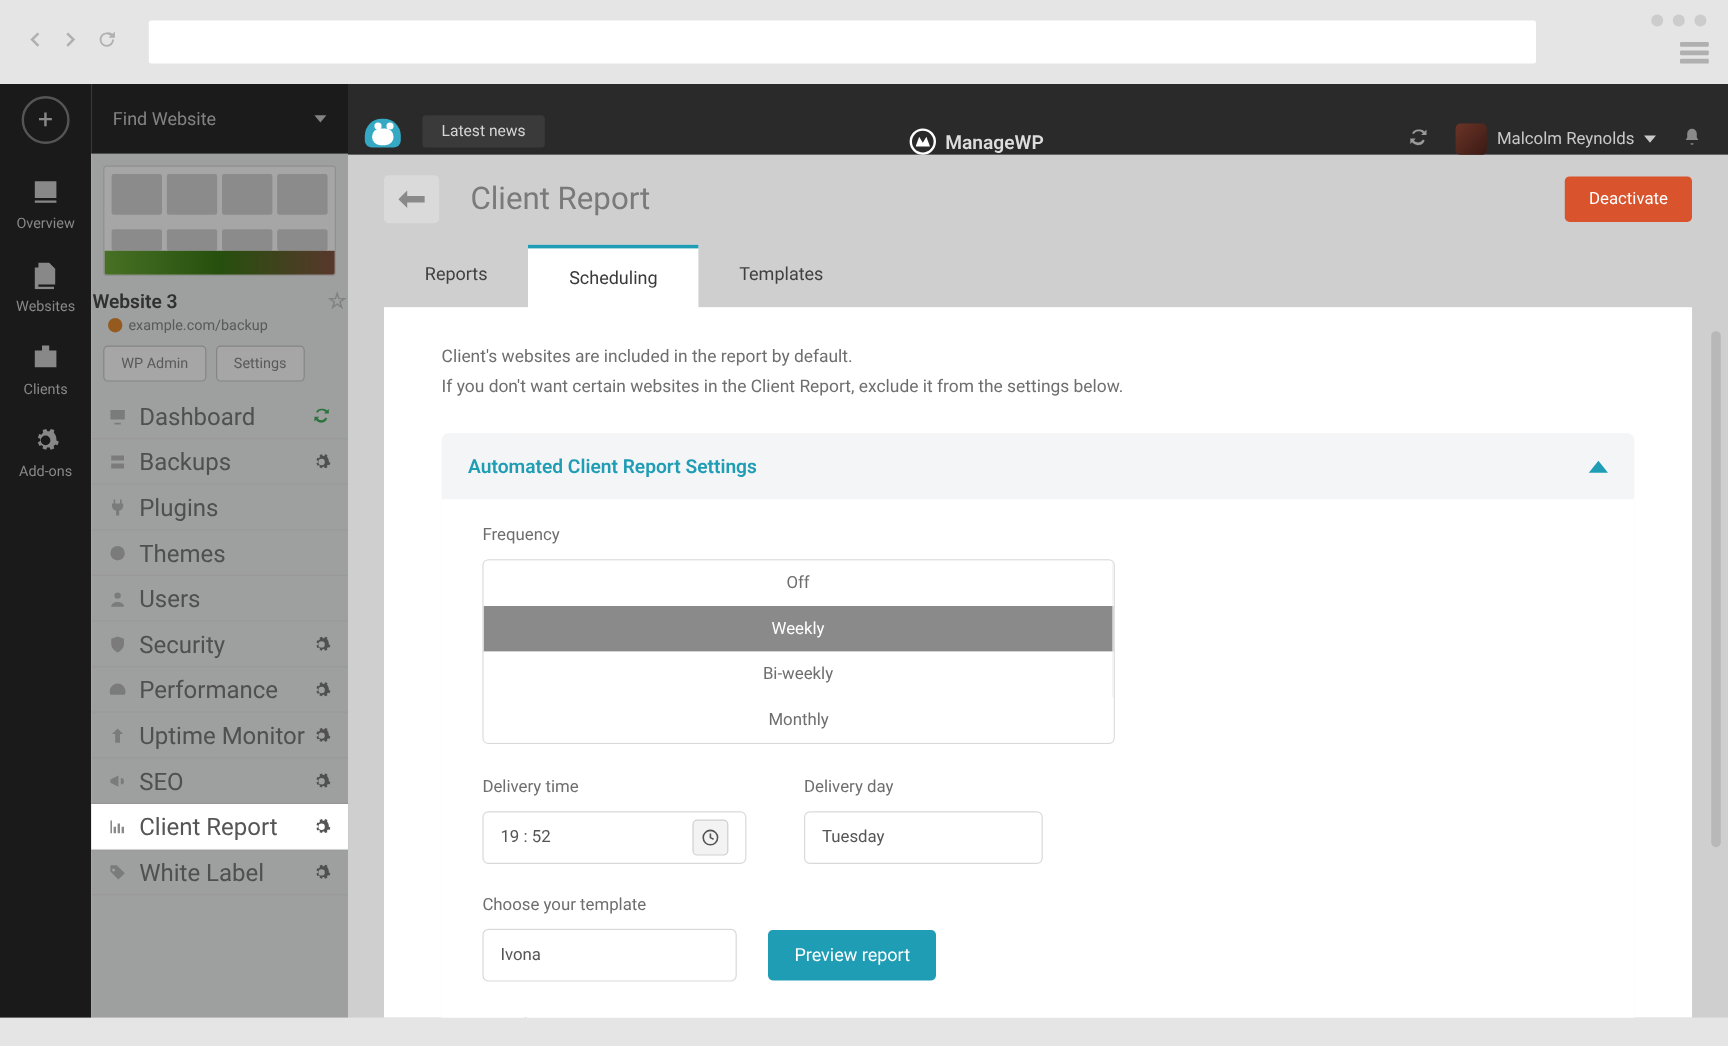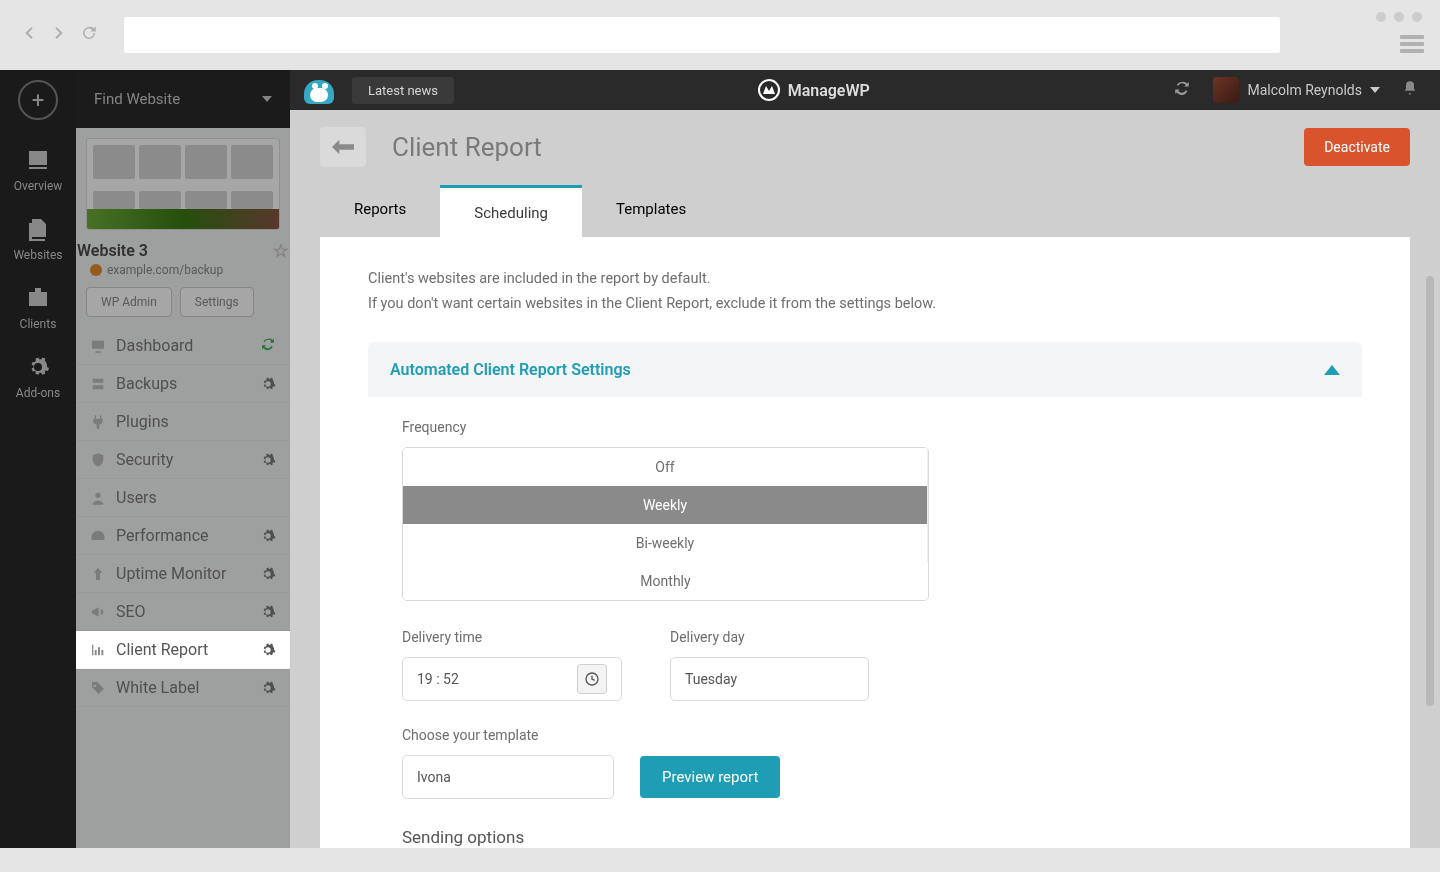--- a/index.html
+++ b/index.html
@@ -31,33 +31,33 @@
 .site-preview { margin:10px 10px 4px; height:92px; background:#fff; border:1px solid #ddd; border-radius:3px; position:relative; overflow:hidden;}
 .site-preview .row{display:flex;gap:4px;padding:6px;}
 .site-preview .thumb{flex:1;height:34px;background:#d6d6d6;border-radius:2px;}
 .site-preview .band{position:absolute;left:0;right:0;bottom:0;height:20px;background:linear-gradient(90deg,#6fae3a,#3b7a15,#854);}
 .site-title { padding: 6px 1px 2px; font-weight:600; color:#4a4a4a; font-size:16px; display:flex; justify-content:space-between; align-items:center;}
 .site-url { padding: 0 14px 10px; font-size:12px; color:#8a8a8a; display:flex; align-items:center; gap:5px;}
 .site-url .globe{width:12px;height:12px;border-radius:50%;background:#e38b2f;display:inline-block;}
 .site-btns { display:flex; gap:8px; padding:0 10px 10px;}
 .site-btns button{ flex:0 0 auto; padding:7px 14px; background:#fff; border:1px solid #ccc; border-radius:4px; color:#8a8a8a; font-size:12px; cursor:pointer;}
 .menu { list-style:none; }
-.menu li { display:flex; align-items:center; height:38px; padding:0 14px; color:#7b7b7b; font-size:16px; border-bottom:1px solid rgba(0,0,0,.03); justify-content:space-between; cursor:pointer;}
+.menu li { display:flex; align-items:center; height:38px; padding:0 14px; color:#7b7b7b; font-size:20px; border-bottom:1px solid rgba(0,0,0,.03); justify-content:space-between; cursor:pointer;}
 .menu li .mi-left{display:flex;align-items:center;gap:10px;}
 .menu li svg.mi { width:16px; height:16px; fill:#bdbdbd; }
 .menu li .gear { width:16px; height:16px; }
 .menu li.active { background:#fff; color:#555; position:relative; z-index:10; box-shadow:0 0 0 1px rgba(0,0,0,.02);}
 .menu li.more{color:#888;}
 .gear-orange path{fill:#e6a335;}
 .gear-grey path{fill:#c4c4c4;}
 .sync svg{fill:#43b05c;}
 
 
 .main { flex:1; background:#cfcfcf; position:relative; overflow:hidden;}
-.topbar { height:40px; background:#2a2a2a; display:flex; align-items:center; padding:0 22px 0 10px; color:#ddd; justify-content:space-between;}
+.topbar { height:59px; background:#2a2a2a; display:flex; align-items:flex-end; padding:0 22px 0 10px; color:#ddd; justify-content:space-between;}
 .topbar-left{display:flex;align-items:center;gap:6px;}
 .mascot{width:46px;height:40px;position:relative;}
 .mascot .body{position:absolute;left:4px;top:10px;width:30px;height:24px;background:#35a8c4;border-radius:14px 14px 6px 6px;}
 .mascot .belly{position:absolute;left:10px;top:18px;width:18px;height:14px;background:#fff;border-radius:10px;}
 .mascot .eye{position:absolute;top:13px;width:6px;height:6px;background:#fff;border-radius:50%;}
 .mascot .eye.l{left:12px;} .mascot .eye.r{left:22px;}
 .latest-pill{background:#3a3a3a;color:#d5d5d5;font-size:13px;padding:6px 16px;border-radius:3px;position:relative;}
 .latest-pill:before{content:"";position:absolute;left:-6px;top:50%;transform:translateY(-50%);border:6px solid transparent;border-right-color:#3a3a3a;}
 .brand{display:flex;align-items:center;gap:8px;font-weight:600;}
 .brand .logo{width:22px;height:22px;border:2px solid #fff;border-radius:50%;display:flex;align-items:center;justify-content:center;}
@@ -71,21 +71,21 @@
 .page-header{height:74px;display:flex;align-items:center;padding:0 30px;justify-content:space-between;background:#cfcfcf;}
 .page-header .ph-left{display:flex;align-items:center;gap:26px;}
 .back-btn{width:46px;height:40px;background:#dadada;border-radius:4px;display:flex;align-items:center;justify-content:center;}
 .back-btn svg{width:22px;height:16px;fill:#8a8a8a;}
 .page-title{font-size:26px;color:#7a7a7a;font-weight:400;}
 .deactivate{background:#d9532d;color:#fff;border:none;padding:11px 20px;border-radius:4px;font-size:14px;cursor:pointer;}
 
 
 .tabs-wrap{padding:0 30px;position:relative;}
 .tabs{display:flex;gap:0;}
-.tab{padding:16px 34px 16px;font-size:15px;color:#000000;cursor:pointer;}
+.tab{padding:16px 34px 16px;font-size:15px;color:#404040;cursor:pointer;}
 .tab.active{background:#fff;color:#3a3a3a;border-top:3px solid #1f9db5;border-radius:0;position:relative;top:1px;}
 
 
 .card{background:#fff;margin:0 30px 0 30px;padding:30px 48px 40px;min-height:560px;position:relative;}
 .intro{color:#6e6e6e;font-size:14.5px;line-height:1.7;margin-bottom:26px;}
 .panel{background:#f4f5f6;border-radius:6px;}
 .panel-head{display:flex;justify-content:space-between;align-items:center;padding:18px 22px;color:#1f9db5;font-weight:600;font-size:16px;}
 .panel-head .caret{width:0;height:0;border-left:8px solid transparent;border-right:8px solid transparent;border-bottom:10px solid #1f9db5;}
 .panel-body{background:#fff;padding:22px 34px 10px;}
 .label{color:#6e6e6e;font-size:14px;margin-bottom:12px;display:block;}
@@ -227,36 +227,44 @@
           <span class="mi-left">
             <svg class="mi" viewBox="0 0 24 24">
               <path d="M9 2v5h6V2h2v5h2v3a6 6 0 01-5 5.9V22h-4v-6.1A6 6 0 015 10V7h2V2z"></path>
             </svg>
             <span>Plugins</span>
           </span>
         </li>
       <li>
           <span class="mi-left">
             <svg class="mi" viewBox="0 0 24 24">
-              <path d="M12 2l8 3v6c0 5-3 9-8 11-5-2-8-6-8-11V5z"></path>
-            </svg>
-            <span>Security</span>
-          </span>
-          <svg class="gear gear-grey" width="16" height="16" viewBox="0 0 24 24">
-            <path d="M12 8a4 4 0 100 8 4 4 0 000-8zm9 4l2 1-1 3-2-.5c-.4.5-.8.9-1.3 1.3l.5 2-3 1-1-2a8 8 0 01-1.8 0l-1 2-3-1 .5-2A8 8 0 018.6 16l-2 .5-1-3 2-1a8 8 0 010-1.8l-2-1 1-3 2 .5A8 8 0 0110 5.4l-.5-2 3-1 1 2a8 8 0 011.8 0l1-2 3 1-.5 2A8 8 0 0121 10.2z"></path>
-          </svg>
+              <circle cx="12" cy="12" r="9"></circle>
+            </svg>
+            <span>Themes</span>
+          </span>
         </li>
       <li>
           <span class="mi-left">
             <svg class="mi" viewBox="0 0 24 24">
               <circle cx="12" cy="8" r="4"></circle>
               <path d="M4 22c0-4 4-6 8-6s8 2 8 6z"></path>
             </svg>
             <span>Users</span>
           </span>
+        </li>
+      <li>
+          <span class="mi-left">
+            <svg class="mi" viewBox="0 0 24 24">
+              <path d="M12 2l8 3v6c0 5-3 9-8 11-5-2-8-6-8-11V5z"></path>
+            </svg>
+            <span>Security</span>
+          </span>
+          <svg class="gear gear-grey" width="16" height="16" viewBox="0 0 24 24">
+            <path d="M12 8a4 4 0 100 8 4 4 0 000-8zm9 4l2 1-1 3-2-.5c-.4.5-.8.9-1.3 1.3l.5 2-3 1-1-2a8 8 0 01-1.8 0l-1 2-3-1 .5-2A8 8 0 018.6 16l-2 .5-1-3 2-1a8 8 0 010-1.8l-2-1 1-3 2 .5A8 8 0 0110 5.4l-.5-2 3-1 1 2a8 8 0 011.8 0l1-2 3 1-.5 2A8 8 0 0121 10.2z"></path>
+          </svg>
         </li>
       <li>
           <span class="mi-left">
             <svg class="mi" viewBox="0 0 24 24">
               <path d="M12 4a10 10 0 00-9 14h18A10 10 0 0012 4zm0 3l-3 7h6z"></path>
             </svg>
             <span>Performance</span>
           </span>
           <svg class="gear gear-orange" width="16" height="16" viewBox="0 0 24 24">
             <path d="M12 8a4 4 0 100 8 4 4 0 000-8zm9 4l2 1-1 3-2-.5c-.4.5-.8.9-1.3 1.3l.5 2-3 1-1-2a8 8 0 01-1.8 0l-1 2-3-1 .5-2A8 8 0 018.6 16l-2 .5-1-3 2-1a8 8 0 010-1.8l-2-1 1-3 2 .5A8 8 0 0110 5.4l-.5-2 3-1 1 2a8 8 0 011.8 0l1-2 3 1-.5 2A8 8 0 0121 10.2z"></path>

